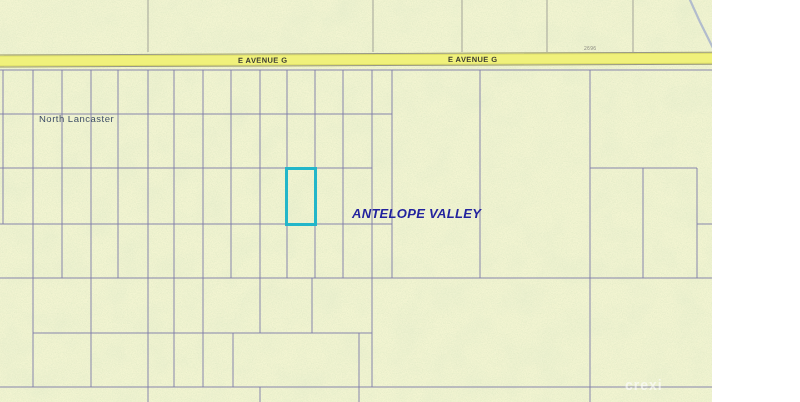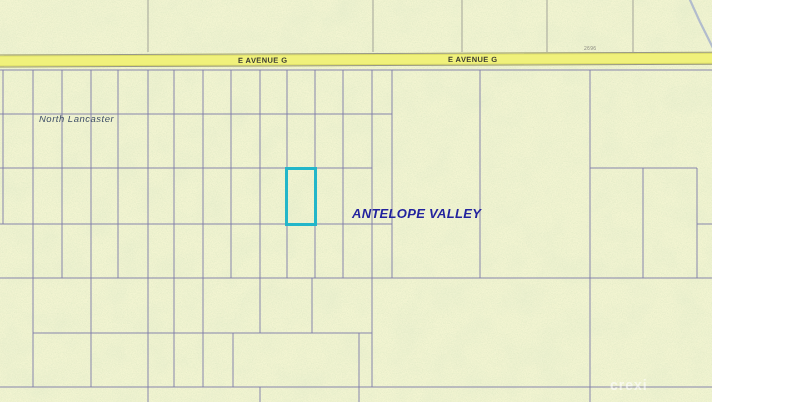--- a/index.html
+++ b/index.html
@@ -23,32 +23,31 @@
   #road-label-2{left:452px;}
   #road-label-3{left:758px;}
   #elevation-marker{
     position:absolute;left:584px;top:46px;font-size:5px;color:#8f8f85;
     letter-spacing:0.3px;line-height:1;
   }
   #lines-svg{position:absolute;left:0;top:0;width:800px;height:402px;}
   #label-north-lancaster{
     position:absolute;left:39px;top:113px;font-size:9.5px;letter-spacing:0.5px;
     white-space:nowrap;
-    font-style:italic;
   }
   #label-antelope-valley{
     position:absolute;left:352px;top:206px;font-size:13px;font-weight:bold;
     font-style:italic;letter-spacing:0.3px;white-space:nowrap;
   }
   #highlighted-parcel{
     position:absolute;border:3px solid #23b6c9;background:transparent;
     box-sizing:border-box;cursor:pointer;
   }
   #watermark{
-    position:absolute;left:610px;top:377px;font-size:14px;font-weight:bold;
+    position:absolute;left:625px;top:377px;font-size:14px;font-weight:bold;
     color:rgba(255,255,255,0.62);filter:blur(0.7px);letter-spacing:1px;
   }
 </style>
 </head>
 <body>
 
 <div id="map-canvas" style="background: rgb(242, 244, 209);">
 
   <svg class="speckle-layer" width="800" height="402">
     <filter id="blotch">

